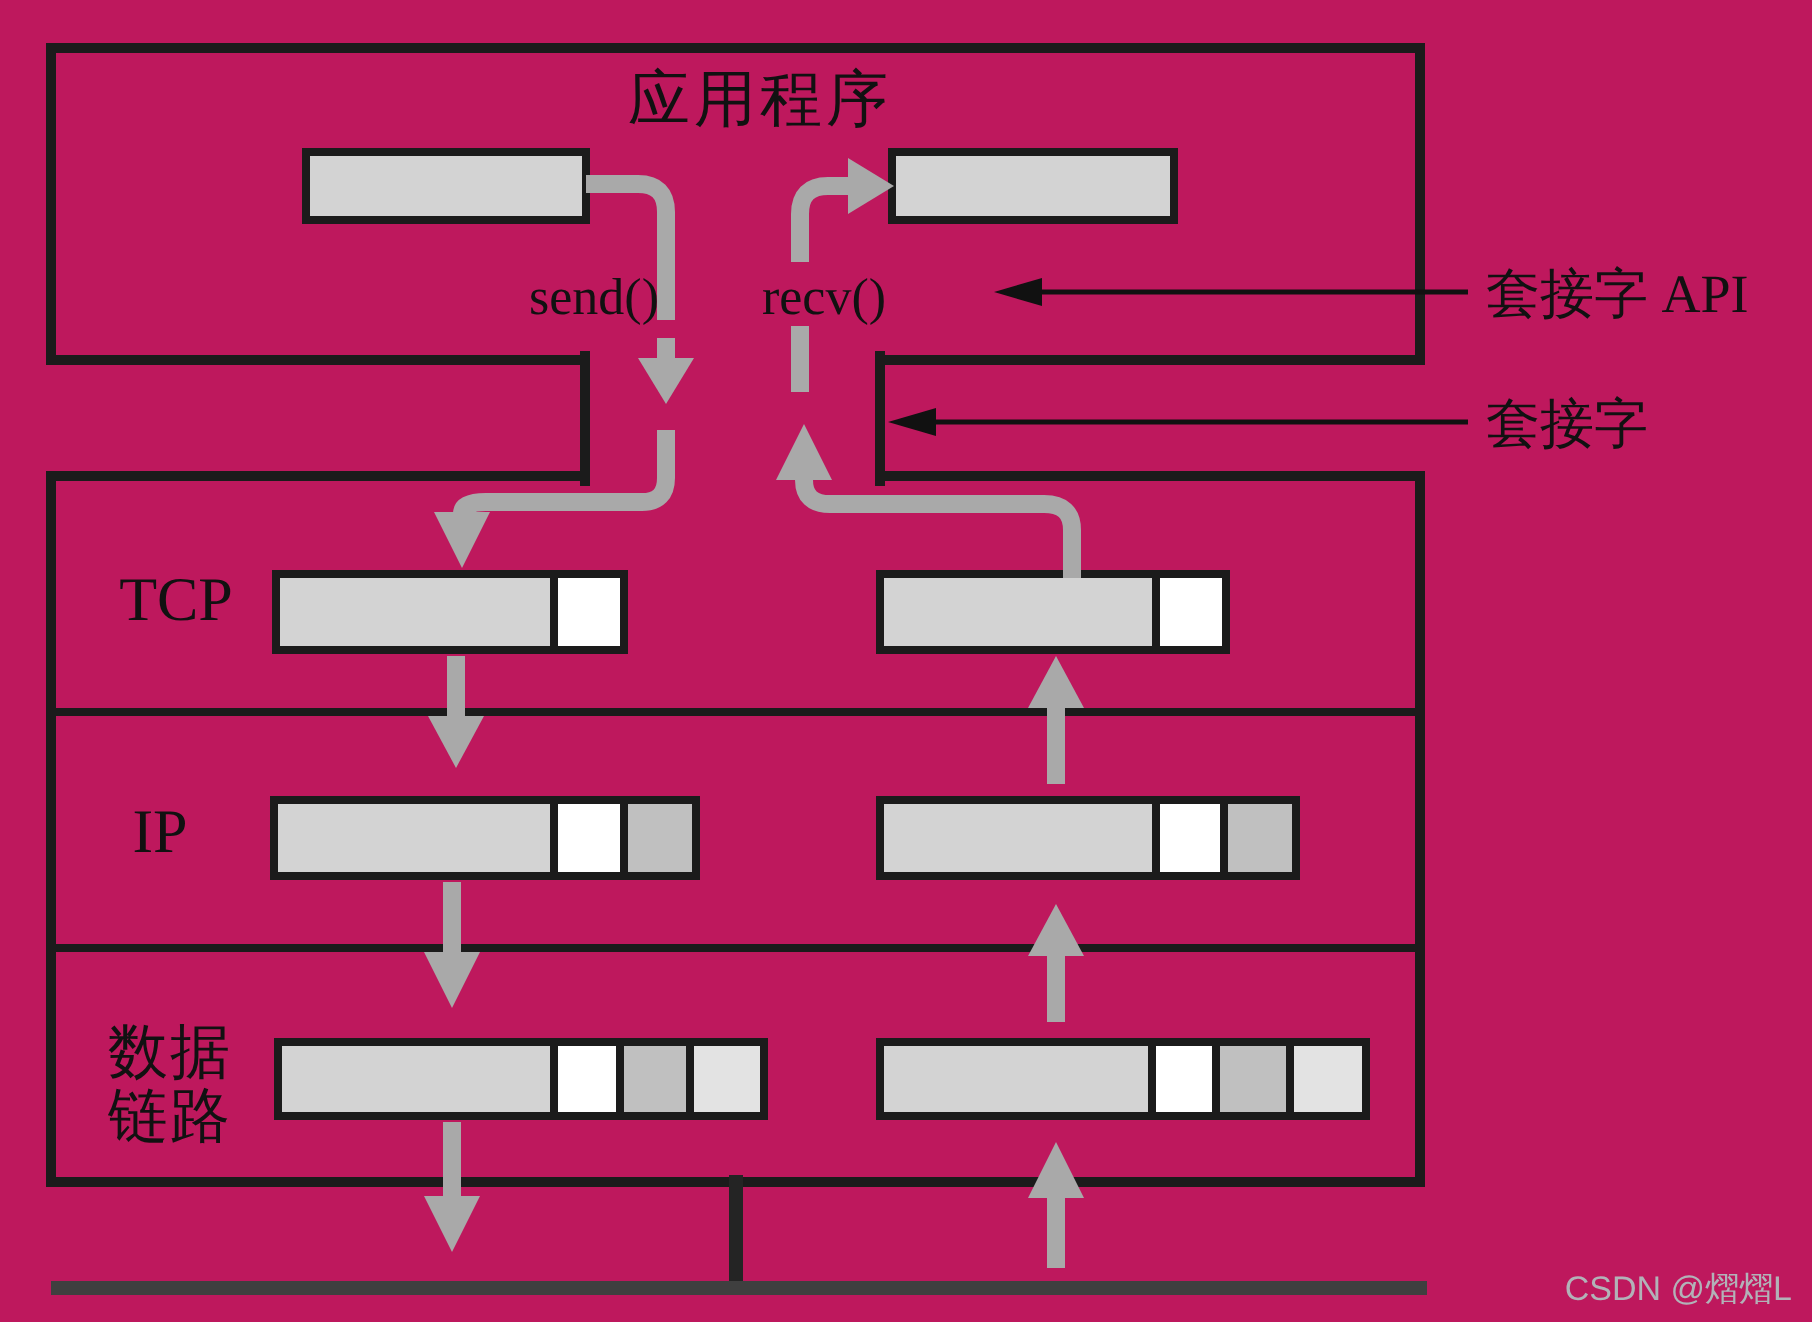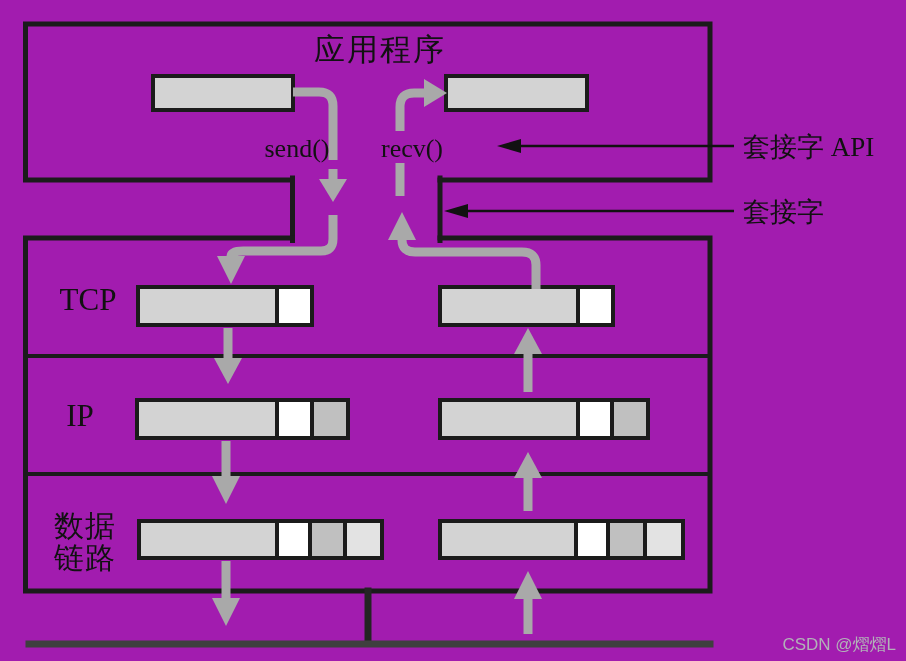--- a/index.html
+++ b/index.html
@@ -1,17 +1,17 @@
 <!DOCTYPE html>
 <html><head>
 <meta charset="utf-8">
 <style>
   html,body { margin:0; padding:0; background:#ffffff; }
   .canvas {
-    position:relative; width:906px; height:661px; background:#a21caf;
+    position:relative; width:906px; height:661px; background:#be185d;
     font-family:"Liberation Serif","DejaVu Serif",serif; overflow:hidden;
   }
   svg { display:block; }
   .outline  { fill:none; stroke:#1b1b1b; stroke-width:5; stroke-linecap:square; }
   .wall     { fill:none; stroke:#1b1b1b; stroke-width:5; stroke-linecap:square; }
   .divider  { fill:none; stroke:#1b1b1b; stroke-width:4; }
   .pkt      { stroke:#1b1b1b; stroke-width:4; }
   .flow     { fill:none; stroke:#a9a9a9; stroke-width:9; }
   .flowhead { fill:#a9a9a9; stroke:none; }
   .ptrline  { fill:none; stroke:#111111; stroke-width:2.4; }

